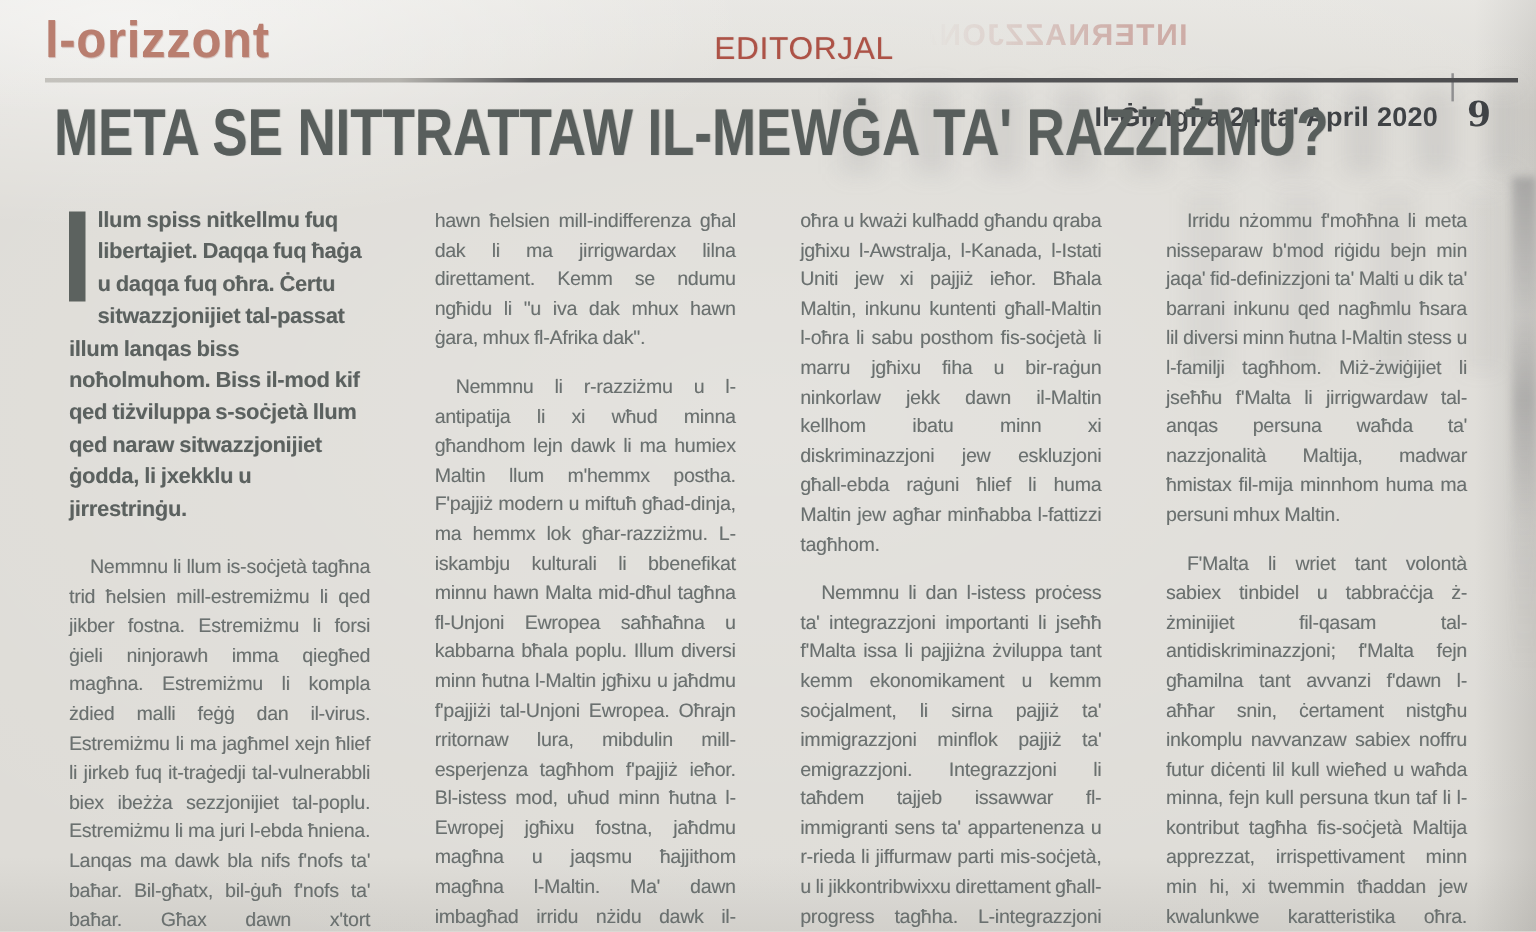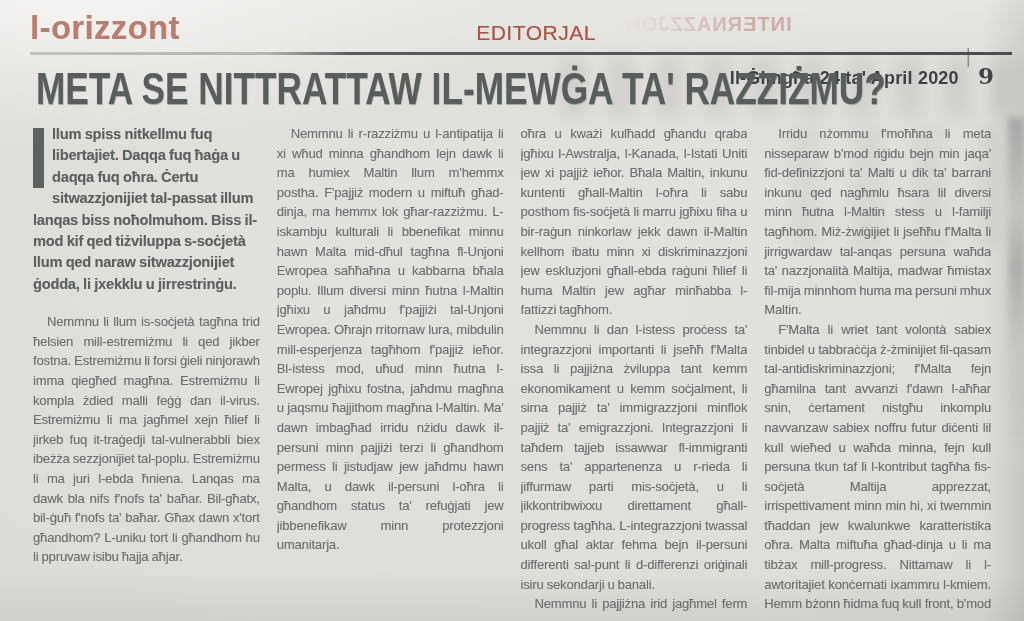--- a/index.html
+++ b/index.html
@@ -88,21 +88,21 @@
   }
   
   .columns {
     position: absolute; left: 33px; top: 124px;
     width: 958px; height: 494px;
     display: grid; grid-template-columns: repeat(4, 1fr); column-gap: 17px;
     overflow: hidden;
   }
   .col { overflow: hidden; }
   .col p {
-    margin: 0;
+    margin: 13px;
     font-size: 13px; line-height: 19.6px;
     letter-spacing: -0.15px; word-spacing: -0.4px;
     color: var(--body-text, #6a706f);
     text-align: justify;
     text-indent: 14px;
     text-shadow: 0.3px 0.3px 0.4px rgba(106,112,111,0.35);
   }
   .col p.cont { text-indent: 0; }
   .col p.lead {
     font-weight: 700;
@@ -140,20 +140,21 @@
 </header>
 
 <h1 class="headline">META SE NITTRATTAW IL-MEWĠA TA' RAZZIŻMU?</h1>
 
 <main class="columns">
     <div class="col">
       <p class="lead"><span class="dropcap-bar" aria-label="I"></span>llum spiss nitkellmu fuq libertajiet. Daqqa fuq ħaġa u daqqa fuq oħra. Ċertu sitwazzjonijiet tal-passat illum lanqas biss noħolmuhom. Biss il-mod kif qed tiżviluppa s-soċjetà llum qed naraw sitwazzjonijiet ġodda, li jxekklu u jirrestrinġu.</p>
       <p class="indent">Nemmnu li llum is-soċjetà tagħna trid ħelsien mill-estremiżmu li qed jikber fostna. Estremiżmu li forsi ġieli ninjorawh imma qiegħed magħna. Estremiżmu li kompla żdied malli feġġ dan il-virus. Estremiżmu li ma jagħmel xejn ħlief li jirkeb fuq it-traġedji tal-vulnerabbli biex ibeżża sezzjonijiet tal-poplu. Estremiżmu li ma juri l-ebda ħniena. Lanqas ma dawk bla nifs f'nofs ta' baħar. Bil-għatx, bil-ġuħ f'nofs ta' baħar. Għax dawn x'tort għandhom? L-uniku tort li għandhom hu li ppruvaw isibu ħajja aħjar.</p>
     </div>
     <div class="col">
+      <p class="cont">hawn ħelsien mill-indifferenza għal dak li ma jirrigwardax lilna direttament. Kemm se ndumu ngħidu li "u iva dak mhux hawn ġara, mhux fl-Afrika dak".</p>
       <p class="indent">Nemmnu li r-razziżmu u l-antipatija li xi wħud minna għandhom lejn dawk li ma humiex Maltin llum m'hemmx postha. F'pajjiż modern u miftuħ għad-dinja, ma hemmx lok għar-razziżmu. L-iskambju kulturali li bbenefikat minnu hawn Malta mid-dħul tagħna fl-Unjoni Ewropea saħħaħna u kabbarna bħala poplu. Illum diversi minn ħutna l-Maltin jgħixu u jaħdmu f'pajjiżi tal-Unjoni Ewropea. Oħrajn rritornaw lura, mibdulin mill-esperjenza tagħhom f'pajjiż ieħor. Bl-istess mod, uħud minn ħutna l-Ewropej jgħixu fostna, jaħdmu magħna u jaqsmu ħajjithom magħna l-Maltin. Ma' dawn imbagħad irridu nżidu dawk il-persuni minn pajjiżi terzi li għandhom permess li jistudjaw jew jaħdmu hawn Malta, u dawk il-persuni l-oħra li għandhom status ta' refuġjati jew jibbenefikaw minn protezzjoni umanitarja.</p>
     </div>
     <div class="col">
       <p class="cont">oħra u kważi kulħadd għandu qraba jgħixu l-Awstralja, l-Kanada, l-Istati Uniti jew xi pajjiż ieħor. Bħala Maltin, inkunu kuntenti għall-Maltin l-oħra li sabu posthom fis-soċjetà li marru jgħixu fiha u bir-raġun ninkorlaw jekk dawn il-Maltin kellhom ibatu minn xi diskriminazzjoni jew eskluzjoni għall-ebda raġuni ħlief li huma Maltin jew agħar minħabba l-fattizzi tagħhom.</p>
       <p class="indent">Nemmnu li dan l-istess proċess ta' integrazzjoni importanti li jseħħ f'Malta issa li pajjiżna żviluppa tant kemm ekonomikament u kemm soċjalment, li sirna pajjiż ta' immigrazzjoni minflok pajjiż ta' emigrazzjoni. Integrazzjoni li taħdem tajjeb issawwar fl-immigranti sens ta' appartenenza u r-rieda li jiffurmaw parti mis-soċjetà, u li jikkontribwixxu direttament għall-progress tagħha. L-integrazzjoni twassal ukoll għal aktar fehma bejn il-persuni differenti sal-punt li d-differenzi oriġinali isiru sekondarji u banali.</p>
       <p class="indent">Nemmnu li pajjiżna irid jagħmel ferm aktar fuq l-integrazzjoni. Donnu nibżgħu nitkellmu fuqha ma jmurx nurtaw xi sezzjoni ta' nies. Dan ukoll hu</p>
     </div>
     <div class="col">
       <p class="indent">Irridu nżommu f'moħħna li meta nisseparaw b'mod riġidu bejn min jaqa' fid-definizzjoni ta' Malti u dik ta' barrani inkunu qed nagħmlu ħsara lil diversi minn ħutna l-Maltin stess u l-familji tagħhom. Miż-żwiġijiet li jseħħu f'Malta li jirrigwardaw tal-anqas persuna waħda ta' nazzjonalità Maltija, madwar ħmistax fil-mija minnhom huma ma persuni mhux Maltin.</p>
       <p class="indent">F'Malta li wriet tant volontà sabiex tinbidel u tabbraċċja ż-żminijiet fil-qasam tal-antidiskriminazzjoni; f'Malta fejn għamilna tant avvanzi f'dawn l-aħħar snin, ċertament nistgħu inkomplu navvanzaw sabiex noffru futur diċenti lil kull wieħed u waħda minna, fejn kull persuna tkun taf li l-kontribut tagħha fis-soċjetà Maltija apprezzat, irrispettivament minn min hi, xi twemmin tħaddan jew kwalunkwe karatteristika oħra. Malta miftuħa għad-dinja u li ma tibżax mill-progress. Nittamaw li l-awtoritajiet konċernati ixammru l-kmiem. Hemm bżonn ħidma fuq kull front, b'mod partikolari dak edukattiv. Nittamaw li ma nibqgħux passivi.</p>

